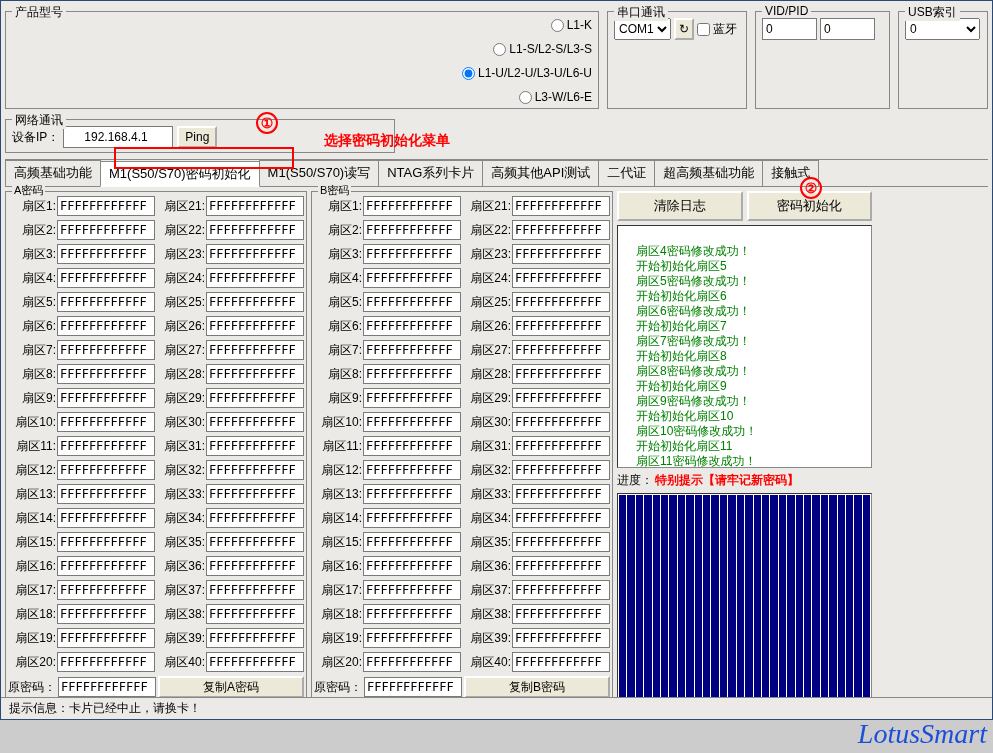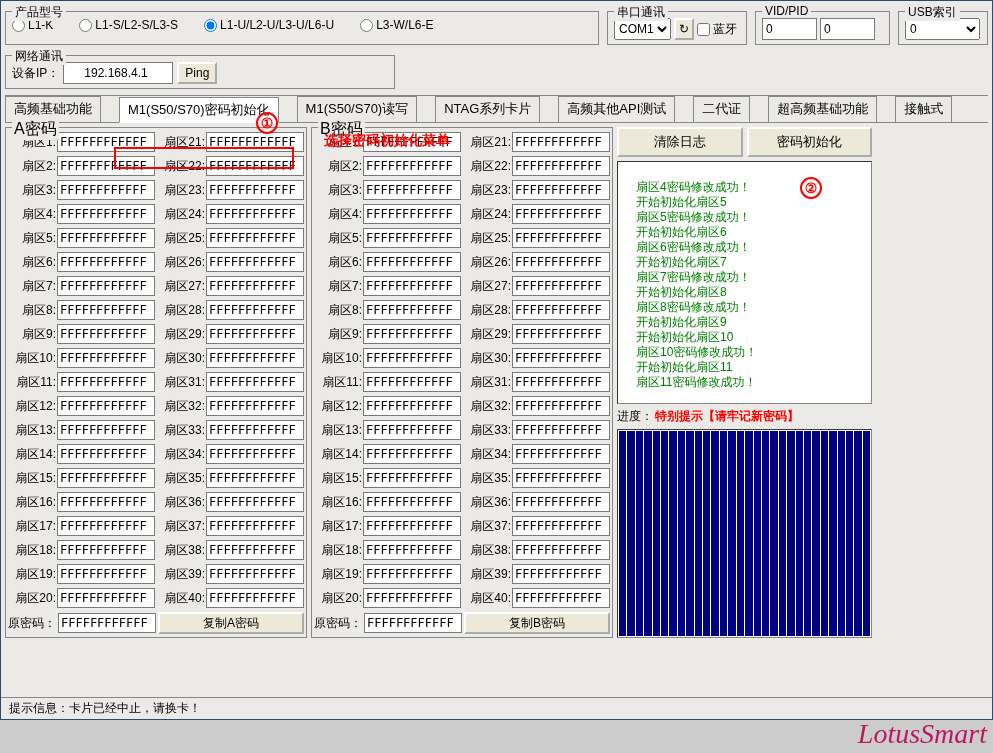--- a/index.html
+++ b/index.html
@@ -7,34 +7,34 @@
 .window { position: absolute; top: 0; left: 0; width: 993px; height: 720px; background: #eceae6; border: 1px solid #2b4a73; }
 .titlebar { background: linear-gradient(#3a6ea5, #2b4a73); height: 22px; display: flex; align-items: center; color: #fff; font-size: 12px; font-weight: bold; padding: 0 4px; }
 .titlebar .icon { width: 16px; height: 16px; margin-right: 4px; background: #0a0; display: inline-block; clip-path: polygon(50% 0, 90% 30%, 75% 90%, 25% 90%, 10% 30%); }
 .titlebar .spacer { flex: 1; }
 .titlebar .btns { display: flex; gap: 2px; }
 .titlebar .btn { width: 16px; height: 14px; background: #c0c0c0; border: 1px solid #555; display: flex; align-items: center; justify-content: center; font-size: 9px; color: #000; cursor: pointer; }
 .winbody { padding: 4px; display: flex; flex-direction: column; gap: 4px; font-size: 12px; }
 .row1 { display: flex; gap: 8px; }
 .groupbox { border: 1px solid #888; padding: 6px 6px 4px 6px; position: relative; margin-top: 6px; }
 .groupbox .legend { position: absolute; top: -8px; left: 6px; background: #eceae6; padding: 0 3px; font-size: 12px; }
-.radiogroup { display: flex; align-items: center; gap: 26px; flex-wrap: wrap; }
+.radiogroup { display: flex; align-items: flex-end; gap: 10px; flex-wrap: wrap; flex-direction: column; }
 .radio { display: flex; align-items: center; gap: 3px; }
 .radio input { margin: 0; }
 .small-txt { width: 84px; height: 22px; font-size: 12px; padding: 1px 3px; border: 1px solid #7a7a7a; }
 .select { height: 22px; font-size: 12px; }
 .netgroup { display: flex; align-items: center; gap: 4px; }
 .btn-small { height: 22px; font-size: 12px; padding: 0 6px; background: #ece9d8; border: 2px outset #fff; cursor: pointer; }
 .tabs { border-top: 1px solid #888; margin-top: 2px; }
-.tabstrip { display: flex; border-bottom: 1px solid #888; font-size: 13px; gap: 19px; }
+.tabstrip { display: flex; border-bottom: 1px solid #888; font-size: 13px; }
 .tab { padding: 3px 8px; border: 1px solid #888; border-bottom: none; margin-right: -1px; background: #eceae6; cursor: pointer; white-space: nowrap; }
 .tab.active { background: #fff; position: relative; top: 1px; border-bottom: 1px solid #fff; }
 .tabcontent { display: flex; gap: 4px; padding-top: 4px; }
 .pwcol { border: 1px solid #888; padding: 2px 2px; position: relative; min-width: 0; }
-.pwcol .legend { position: absolute; top: -9px; left: 6px; background: #eceae6; padding: 0 2px; font-size: 16px; }
+.pwcol .legend { position: absolute; top: -9px; left: 6px; background: #eceae6; padding: 0 2px; font-size: 11px; }
 .pwgrid { display: flex; gap: 2px; }
 .col20 { display: flex; flex-direction: column; gap: 0px; }
 .ritem { display: flex; align-items: center; gap: 1px; height: 24px; }
 .ritem .lbl { width: 48px; text-align: right; font-size: 12px; }
 .ritem input { width: 98px; height: 20px; font-size: 12px; font-family: monospace; padding: 0 2px; border: 1px solid #7a7a7a; background: #fff; }
 .bottomrow { display: flex; align-items: center; gap: 2px; height: 24px; margin-top: 1px; }
 .bottomrow .lbl { width: 48px; text-align: right; }
 .bottomrow input { width: 98px; height: 20px; font-size: 12px; font-family: monospace; padding: 0 2px; border: 1px solid #7a7a7a; }
 .copybtn { flex: 1; height: 22px; font-size: 12px; background: #ece9d8; border: 2px outset #fff; cursor: pointer; }
 .sidepanel { display: flex; flex-direction: column; gap: 4px; width: 255px; }
@@ -42,21 +42,21 @@
 .bigbtn { flex: 1; height: 30px; font-size: 13px; background: #ece9d8; border: 2px outset #fff; cursor: pointer; }
 .logbox { flex: 1; border: 1px inset #888; background: #fff; overflow-y: scroll; font-size: 12px; padding: 18px; line-height: 15px; }
 .logbox div { color: #008000; white-space: nowrap; }
 .progressrow { display: flex; align-items: flex-start; gap: 2px; font-size: 12px; }
 .progressbar { flex: 1; height: 16px; border: 1px inset #888; background: #fff; display: flex; gap: 1px; padding: 1px; }
 .pblock { flex: 1; background: #000080; }
 .redtext { color: #f00; font-weight: bold; }
 .annot { position: absolute; color: #f00; font-size: 14px; font-weight: bold; pointer-events: none; }
 .circ { border: 2px solid #f00; border-radius: 50%; width: 22px; height: 22px; display: flex; align-items: center; justify-content: center; background: transparent; }
 .redbox { position: absolute; border: 2px solid #f00; }
-.lotussmart { position: absolute; bottom: 3px; right: 6px; color: #be185d; font-size: 28px; font-style: italic; font-weight: 500; font-family: "Segoe Script", "Brush Script MT", cursive; }
+.lotussmart { position: absolute; bottom: 3px; right: 6px; color: #1d4ed8; font-size: 28px; font-style: italic; font-weight: 500; font-family: "Segoe Script", "Brush Script MT", cursive; }
 .statusbar { position: absolute; bottom: 0; left: 0; right: 0; height: 22px; display: flex; align-items: center; padding: 0 8px; font-size: 12px; background: #eceae6; border-top: 1px solid #888; }
 </style>
 </head>
 <body>
 
 <div class="window">
 
   <div class="winbody">
     <div class="row1">
       <div class="groupbox" style="flex:1">
@@ -486,20 +486,21 @@
               <div>扇区4密码修改成功！</div>
               <div>开始初始化扇区5</div>
               <div>扇区5密码修改成功！</div>
               <div>开始初始化扇区6</div>
               <div>扇区6密码修改成功！</div>
               <div>开始初始化扇区7</div>
               <div>扇区7密码修改成功！</div>
               <div>开始初始化扇区8</div>
               <div>扇区8密码修改成功！</div>
               <div>开始初始化扇区9</div>
+              <div>扇区9密码修改成功！</div>
               <div>开始初始化扇区10</div>
               <div>扇区10密码修改成功！</div>
               <div>开始初始化扇区11</div>
               <div>扇区11密码修改成功！</div>
             </div>
           <div class="progressrow">
             <span>进度：</span>
             <span class="redtext">特别提示【请牢记新密码】</span>
           </div>
           <div class="progressbar" id="pbar">

